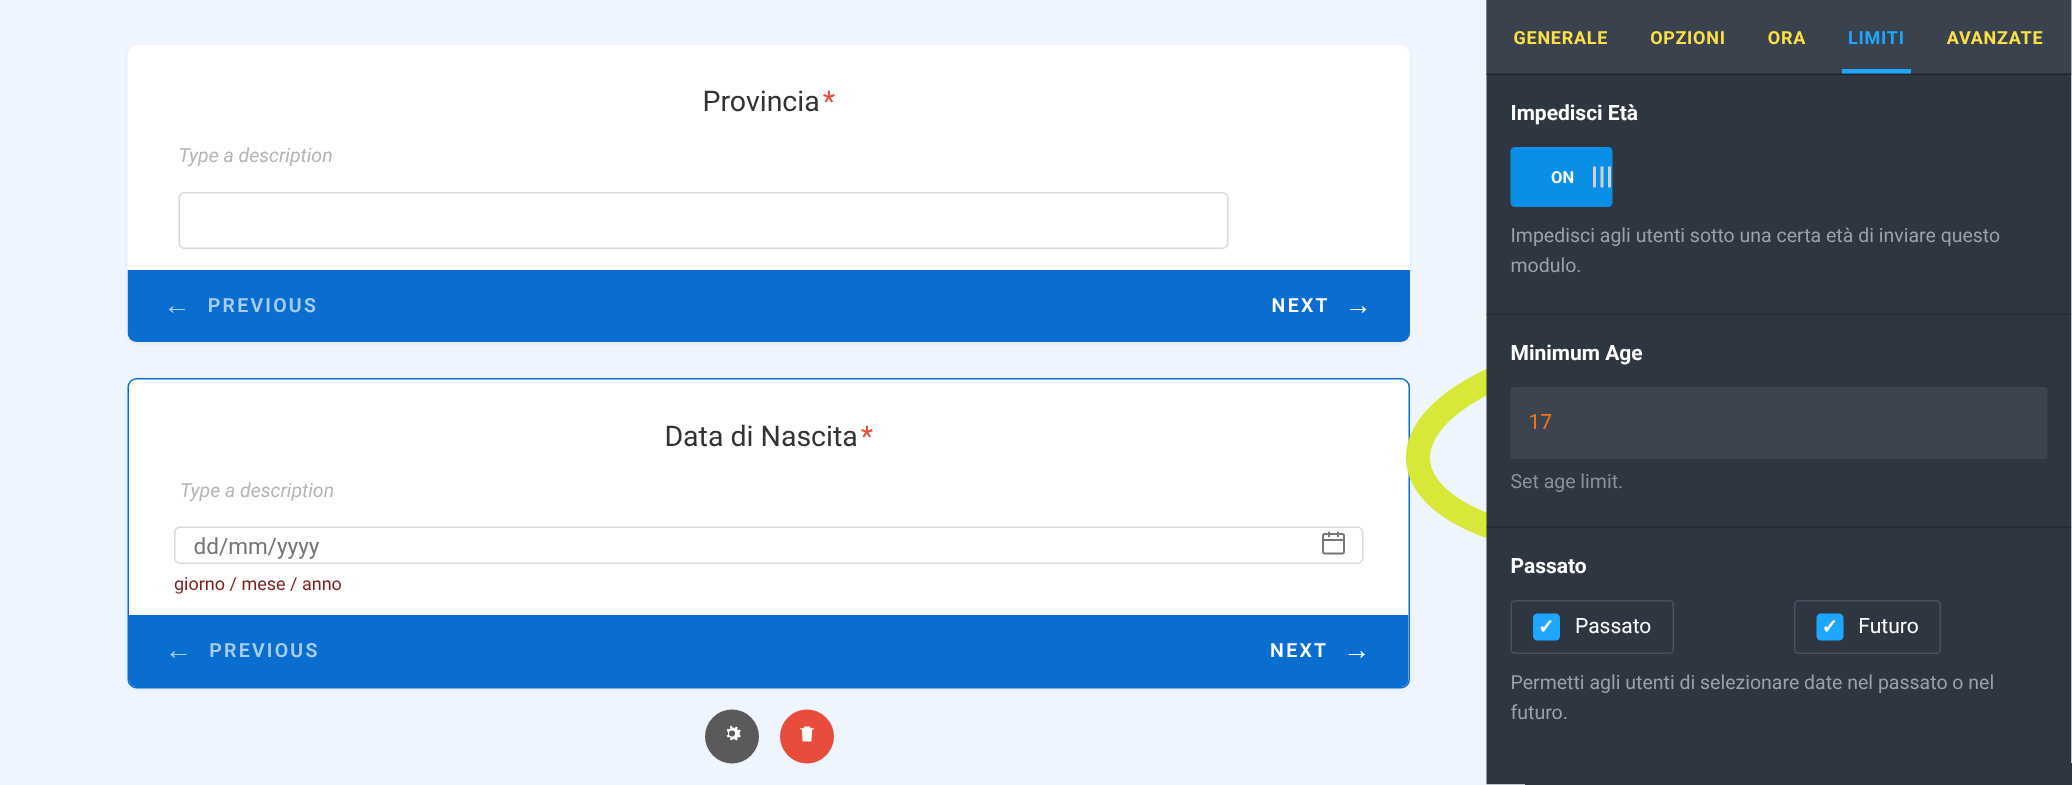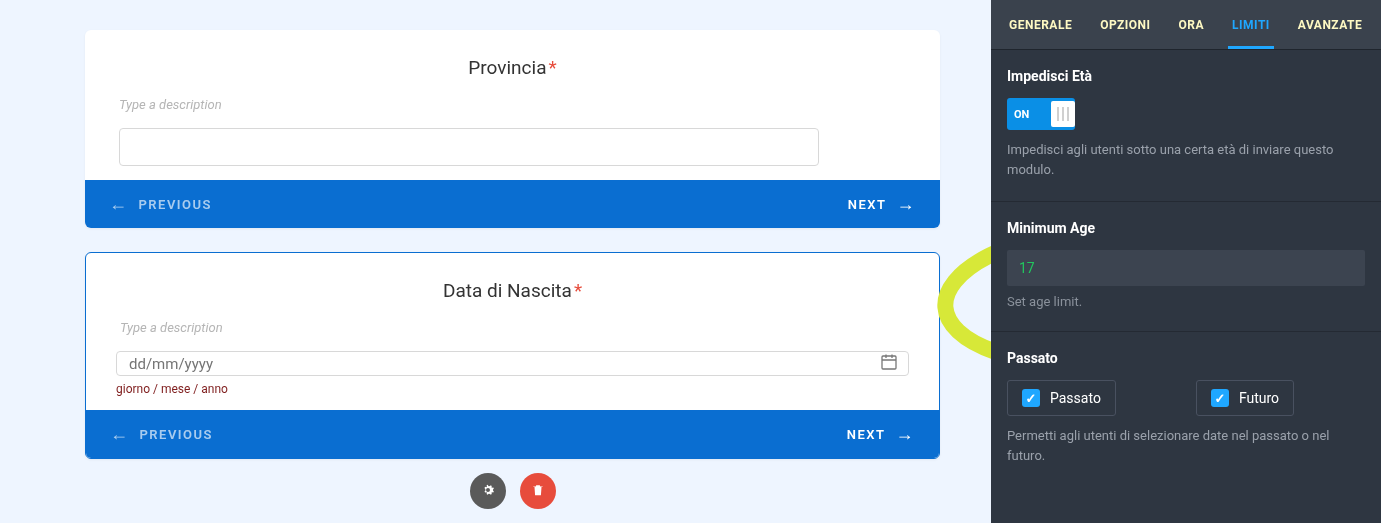--- a/index.html
+++ b/index.html
@@ -25,34 +25,34 @@
 .arrow { font-size: 18px; line-height: 1; }
 
 .action-bar { display: flex; justify-content: center; gap: 14px; margin-top: -6px; }
 .action-btn { width: 36px; height: 36px; border-radius: 50%; border: none; color: #fff; display: flex; align-items: center; justify-content: center; cursor: pointer; }
 .action-btn.gear { background: #5a5a5a; }
 .action-btn.trash { background: #e74c3c; }
 
 
 .sidebar { position: absolute; right: 0; top: 0; width: 390px; height: 523px; background: #2e3641; color: #c6cbd2; overflow: hidden; }
 .tabs { display: flex; height: 50px; border-bottom: 1px solid #1f252d; background: #3a424d; padding: 0 4px; }
-.tab { padding: 0 14px; display: flex; align-items: center; font-size: 12px; font-weight: 700; letter-spacing: 0.5px; color: #fef9c3; cursor: pointer; position: relative; }
+.tab { padding: 0 14px; display: flex; align-items: center; font-size: 12px; font-weight: 700; letter-spacing: 0.5px; color: #fde047; cursor: pointer; position: relative; }
 .tab.active { color: #1fa7ff; }
 .tab.active::after { content: ''; position: absolute; left: 10px; right: 10px; bottom: 0; height: 3px; background: #1fa7ff; }
 
 .section { padding: 18px 16px 22px 16px; border-bottom: 1px solid #242a33; }
 .section-title { font-size: 14px; font-weight: 700; color: #fff; margin-bottom: 14px; }
 .section-help { font-size: 13px; color: #9aa1ab; line-height: 1.5; margin-top: 10px; }
 
-.toggle { width: 68px; height: 32px; background: #0a8fe6; border-radius: 3px; display: flex; align-items: center; padding: 0; cursor: pointer; }
+.toggle { width: 68px; height: 32px; background: #0a8fe6; border-radius: 3px; display: flex; align-items: center; padding: 20px; cursor: pointer; }
 .toggle-label { color: #fff; font-size: 11px; font-weight: 700; padding: 0 7px; }
 .toggle-knob { width: 24px; height: 26px; background: #fff; border-radius: 2px; margin-left: auto; position: relative; }
 .toggle-knob::before { content: ''; position: absolute; left: 6px; top: 6px; width: 2px; height: 14px; background: #d0d0d0; box-shadow: 5px 0 0 #d0d0d0, 10px 0 0 #d0d0d0; }
 
-.panel-input { width: 100%; height: 36px; background: #3c4450; border: none; color: #22c55e; padding: 0 12px; font-size: 14px; border-radius: 2px; }
+.panel-input { width: 100%; height: 48px; background: #3c4450; border: none; color: #f97316; padding: 0 12px; font-size: 14px; border-radius: 2px; }
 .panel-sub { font-size: 13px; color: #8a919b; margin-top: 8px; }
 
 .check-row { display: flex; gap: 80px; }
 .check-item { display: flex; align-items: center; gap: 10px; padding: 8px 14px; border: 1px solid #495160; border-radius: 3px; cursor: pointer; }
 .check-box { width: 18px; height: 18px; background: #1fa7ff; border-radius: 3px; display: flex; align-items: center; justify-content: center; color: #fff; font-size: 13px; font-weight: 700; }
 .check-label { color: #fff; font-size: 14px; }
 
 
 .highlight-ring { position: absolute; left: 930px; top: 216px; width: 350px; height: 160px; pointer-events: none; }
 .highlight-ring svg { width: 100%; height: 100%; }

